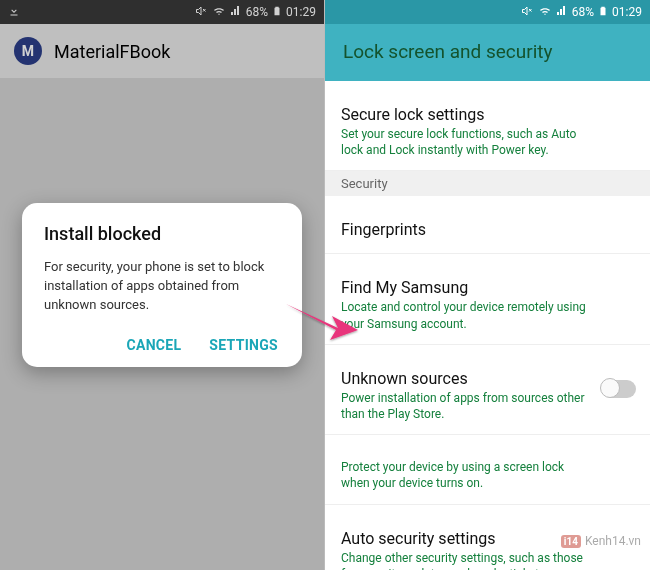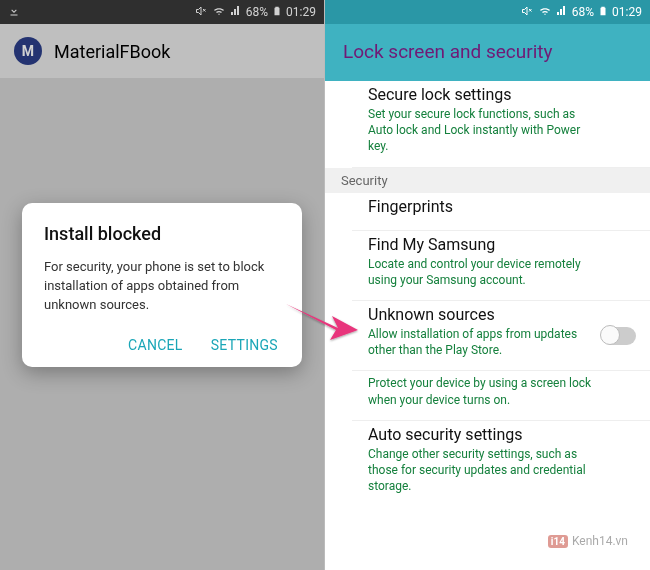--- a/index.html
+++ b/index.html
@@ -52,47 +52,46 @@
     .app-title { font-size: 18px; color: #000000; }
 
     .overlay {
       position: absolute; inset: 0;
       background: rgba(0,0,0,0.18);
       display: flex; align-items: center; justify-content: center;
     }
     .dialog {
       width: 280px;
       background: #fff;
-      border-radius: 10px;
+      border-radius: 15px;
       box-shadow: 0 6px 20px rgba(0,0,0,0.3);
       padding: 20px 22px 10px 22px;
     }
     .dialog-title { font-size: 18px; color: #111; margin-bottom: 14px; font-weight: 500; }
     .dialog-body { font-size: 13px; color: #333; line-height: 1.45; margin-bottom: 16px; }
     .dialog-actions { display: flex; justify-content: flex-end; gap: 28px; padding: 6px 2px 4px 0; }
-    .dialog-btn { color: #1aa6b7; font-weight: 400; font-size: 14px; letter-spacing: 0.3px; cursor: pointer; }
+    .dialog-btn { color: #1aa6b7; font-weight: 700; font-size: 14px; letter-spacing: 0.3px; cursor: pointer; }
 
     .appbar-right {
       background: #3fb2c1;
-      color: #701a75;
+      color: #14532d;
       font-size: 19px;
       padding: 16px 18px 18px 18px;
     }
 
     .section-header {
       background: #f0f0f0;
       color: #666;
       font-size: 13px;
       padding: 5px 16px;
     }
     .setting-item {
-      padding: 4px 16px 12px 16px;
+      padding: 24px 16px 12px 16px;
       border-bottom: 1px solid #eee;
       position: relative;
-      margin-left: 27px;
     }
     .setting-item.no-border { border-bottom: none; }
     .setting-title { font-size: 16px; color: #111; margin-bottom: 2px; }
     .setting-sub { font-size: 12px; color: #15803d; line-height: 1.35; padding-right: 40px; }
 
     .toggle {
       position: absolute;
       right: 14px;
       top: 50%;
       transform: translateY(-50%);
@@ -113,21 +112,21 @@
       position: absolute;
       right: 288px;
       top: 298px;
       z-index: 50;
       pointer-events: none;
     }
     .arrow-svg { width: 80px; height: 48px; }
 
     .watermark {
       position: absolute;
-      right: 22px; bottom: 22px;
+      right: 9px; bottom: 22px;
       opacity: 0.5;
       font-size: 12px;
       color: #555;
       display: flex; align-items: center; gap: 4px;
     }
     .wm-badge {
       background: #c0392b; color:#fff; font-size:10px; font-weight:bold;
       padding: 1px 3px; border-radius: 3px;
     }
   </style>
@@ -228,21 +227,21 @@
     <div class="setting-title">Fingerprints</div>
   </div>
 
   <div class="setting-item">
     <div class="setting-title">Find My Samsung</div>
     <div class="setting-sub">Locate and control your device remotely using your Samsung account.</div>
   </div>
 
   <div class="setting-item">
     <div class="setting-title">Unknown sources</div>
-    <div class="setting-sub">Allow installation of apps from updates other than the Play Store.</div>
+    <div class="setting-sub">Power installation of apps from sources other than the Play Store.</div>
     <div class="toggle">
       <div class="toggle-knob"></div>
     </div>
   </div>
 
   <div class="setting-item">
     <div class="setting-sub">Protect your device by using a screen lock when your device turns on.</div>
   </div>
 
 

